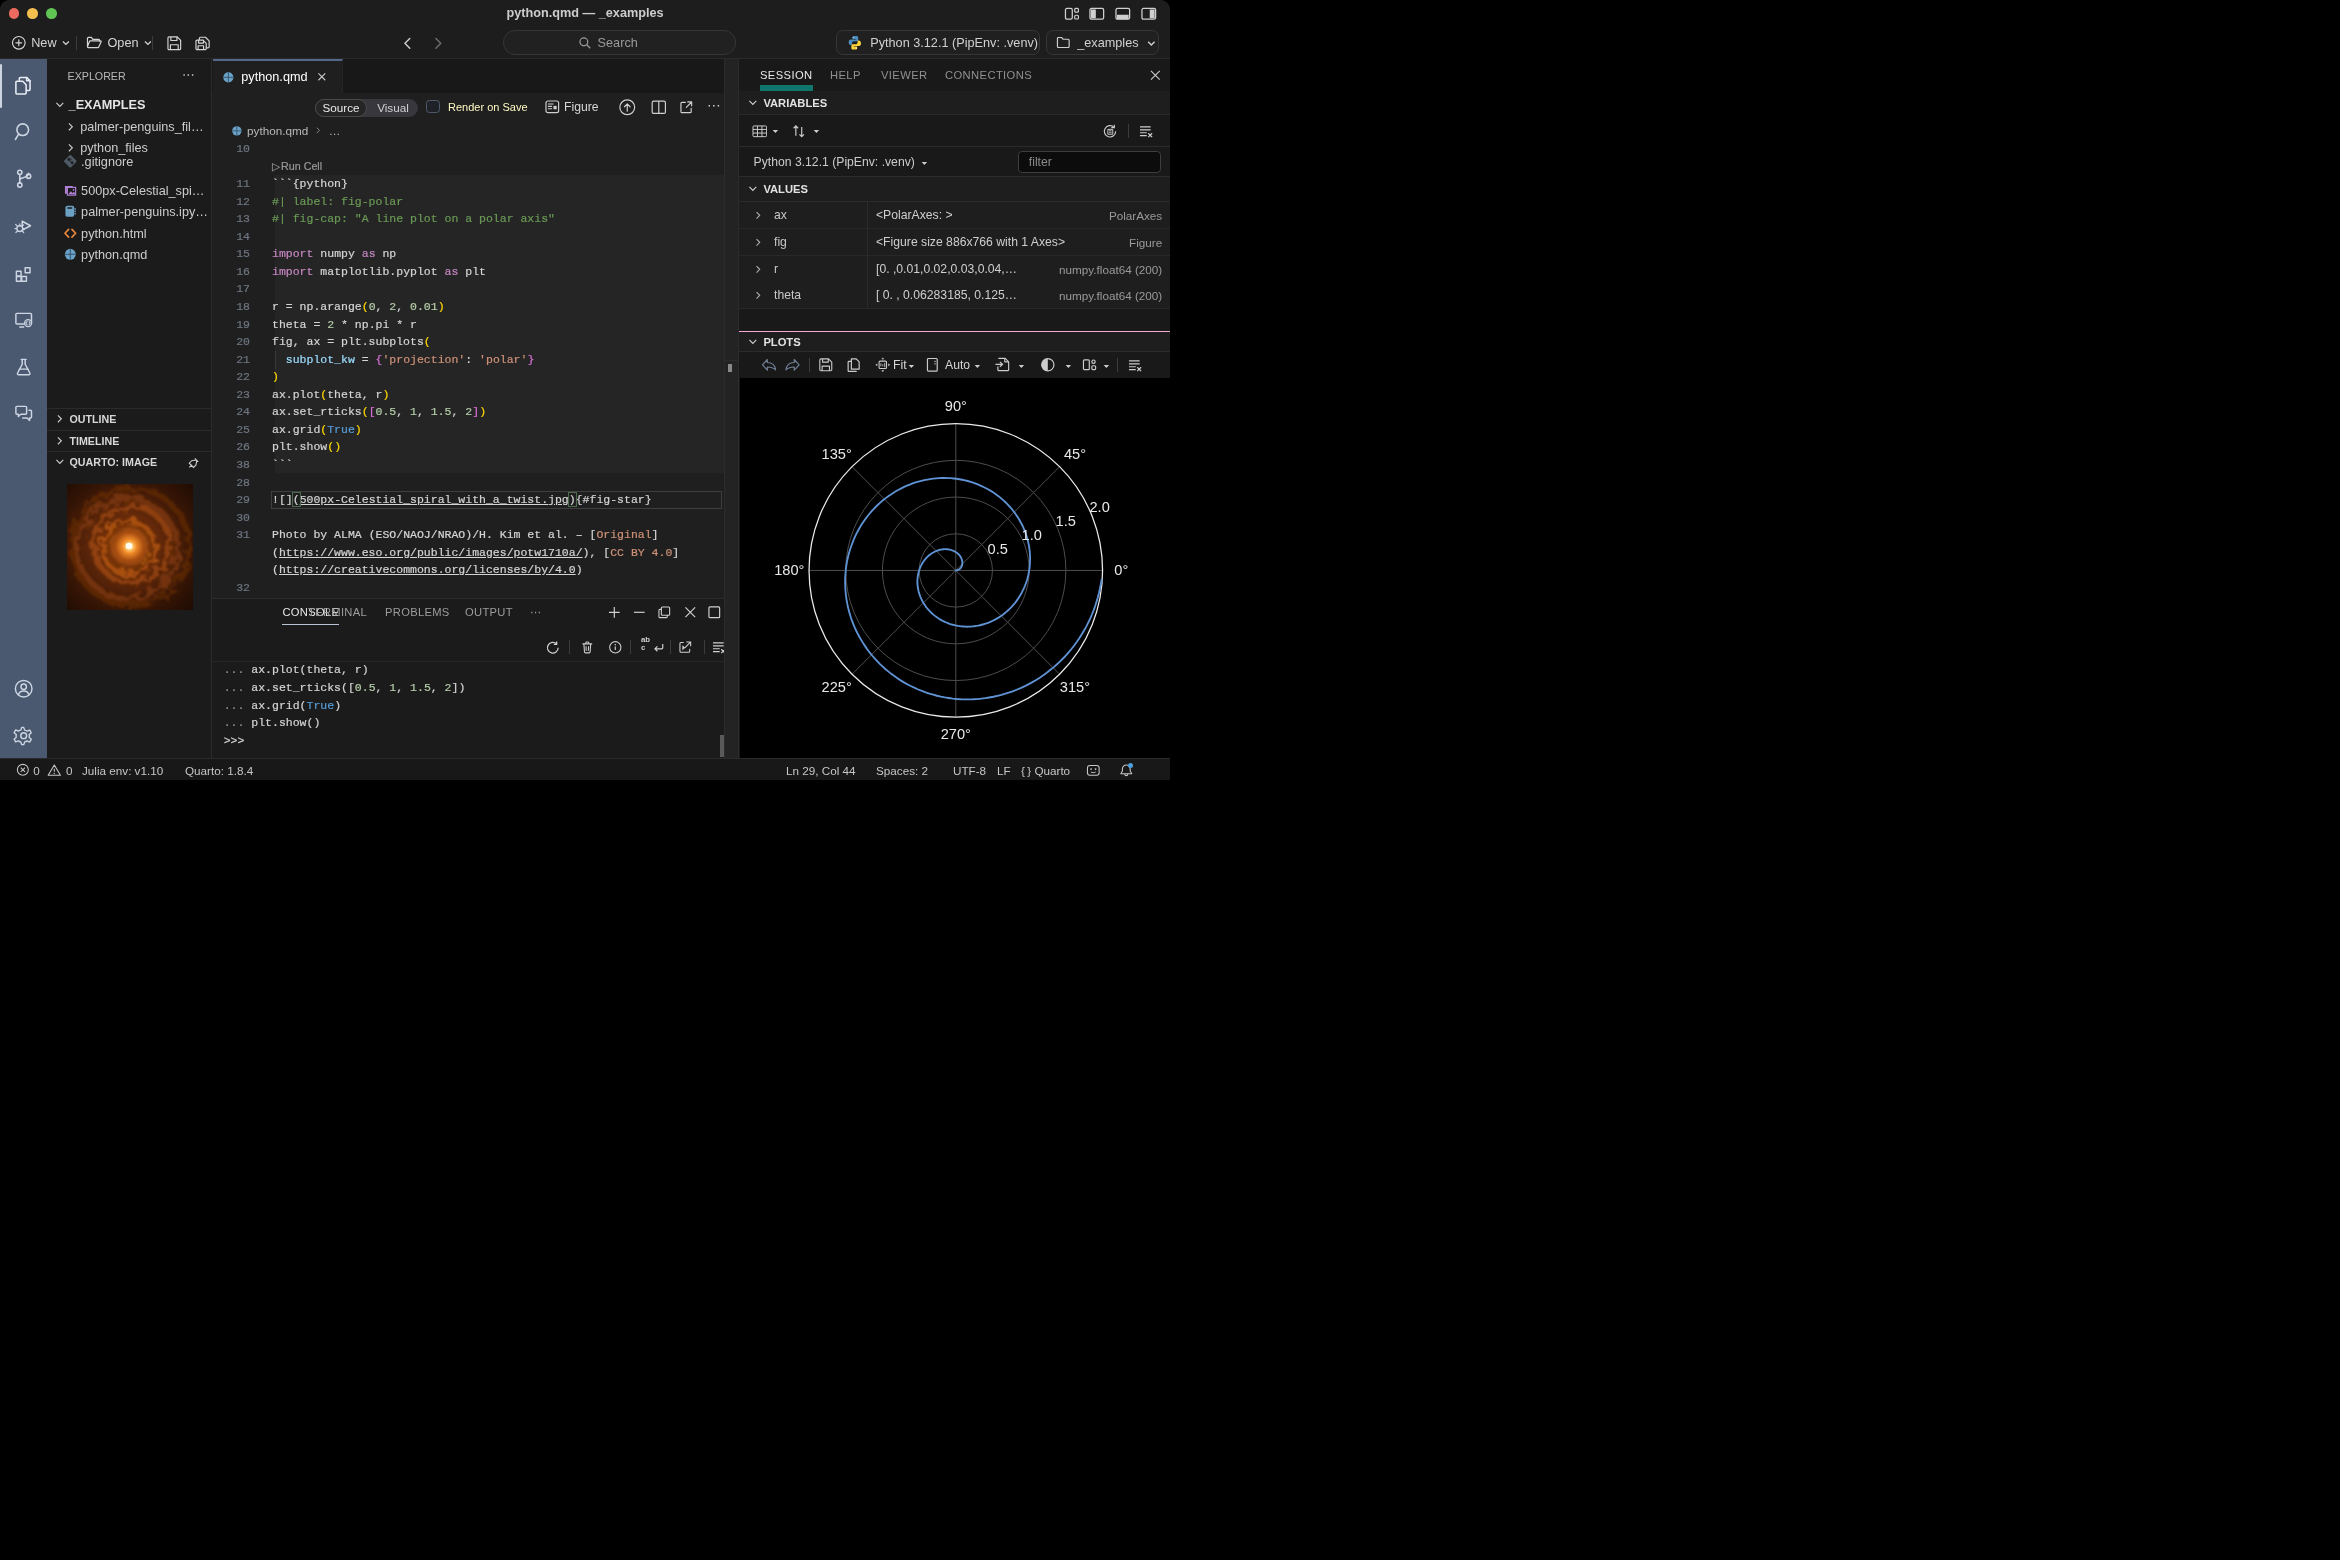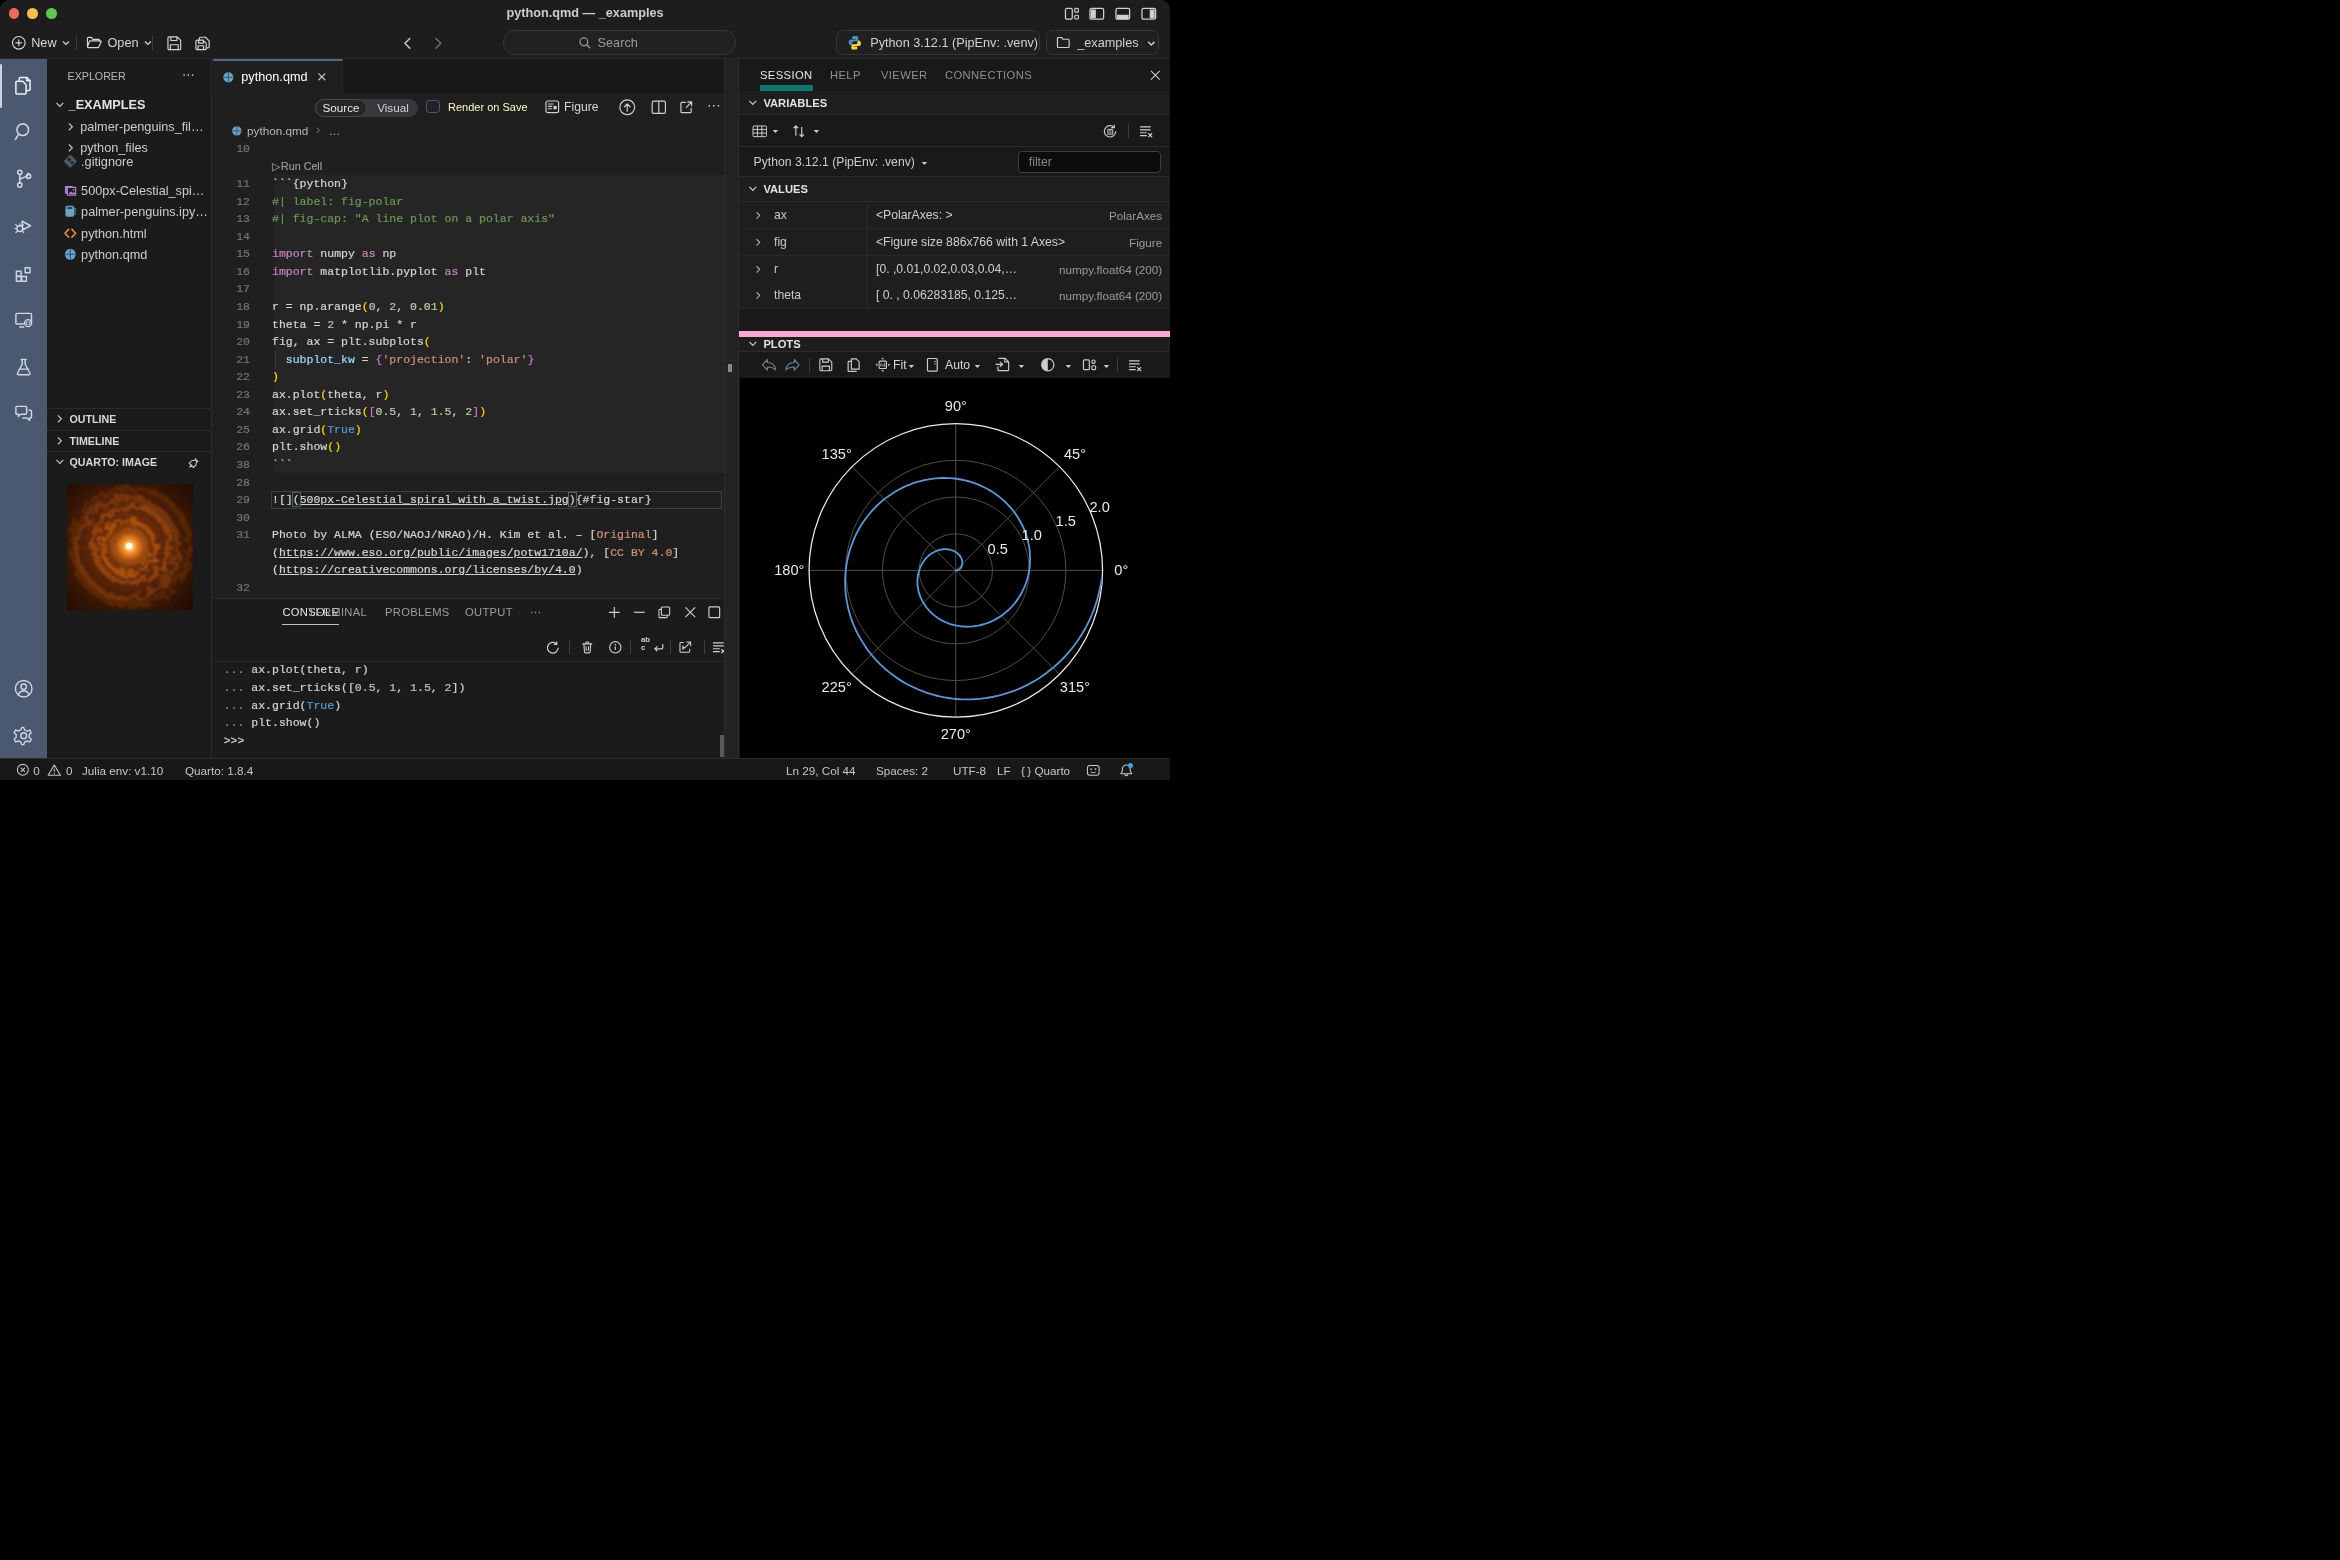--- a/index.html
+++ b/index.html
@@ -48,21 +48,21 @@
 .lk{text-decoration:underline;}
 
 #panel{position:absolute;left:0;top:539px;width:512px;height:160px;background:#1b1b1b;border-top:1px solid #2b2b2b;}
 .ptab{position:absolute;top:0;height:26px;line-height:26px;font-size:11.2px;letter-spacing:0.3px;color:#9d9d9d;}
 #pconsole{color:#e7e7e7;border-bottom:1px solid #b8c4d6;}
 #ptools{position:absolute;left:0;top:34px;width:512px;height:29px;border-bottom:1px solid #262626;}
 #pout{position:absolute;left:0;top:62px;width:512px;height:97px;font-family:"Liberation Mono",monospace;font-size:11.5px;color:#d4d4d4;-webkit-text-stroke:0.2px;}
 .orow{position:absolute;left:11.7px;height:18px;line-height:18px;white-space:pre;}
 
 .rtab{position:absolute;top:0;height:32px;line-height:32px;font-size:11.2px;letter-spacing:0.4px;color:#919191;}
-.rsec{position:absolute;left:0;width:433px;display:flex;align-items:center;font-weight:bold;font-size:11.2px;color:#e2e2e2;background:#1e1e1e;border-top:6px solid #f9a8d4;border-bottom:1px solid #2b2b2b;}
+.rsec{position:absolute;left:0;width:433px;display:flex;align-items:center;font-weight:bold;font-size:11.2px;color:#e2e2e2;background:#1e1e1e;border-top:1px solid #f9a8d4;border-bottom:1px solid #2b2b2b;}
 .vrow{position:absolute;left:0;width:433px;height:27px;border-bottom:1px solid #282828;font-size:12.2px;color:#c8c8c8;background:#1e1e1e;}
 .vname{position:absolute;left:35px;top:0;height:27px;line-height:27px;}
 .vval{position:absolute;left:137px;top:0;height:27px;line-height:27px;color:#cfcfcf;}
 .vtype{position:absolute;right:9.8px;top:0;height:27px;line-height:27px;color:#9a9a9a;font-size:11.7px;}
 .vchev{position:absolute;left:12.7px;top:6.8px;}
 #plotarea{position:absolute;left:0.5px;top:319px;width:432px;height:380px;background:#000;}
 svg{display:block;}
 .ico{stroke:#cdd5e2;stroke-width:1.5;fill:none;stroke-linecap:round;stroke-linejoin:round;}
 </style>
 </head>

